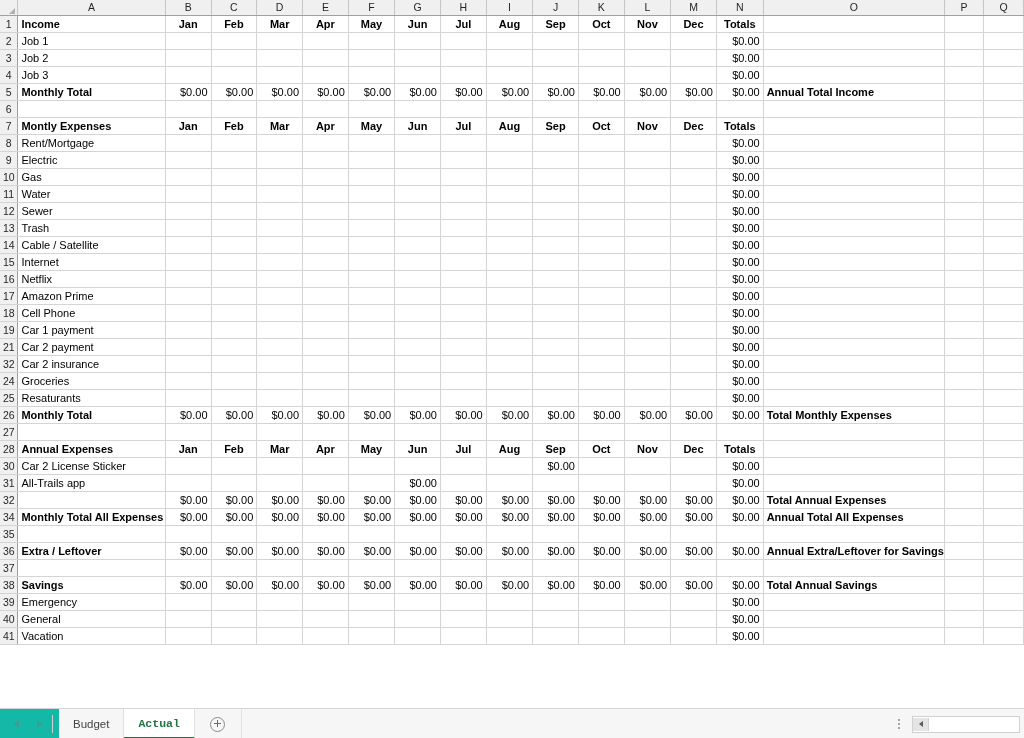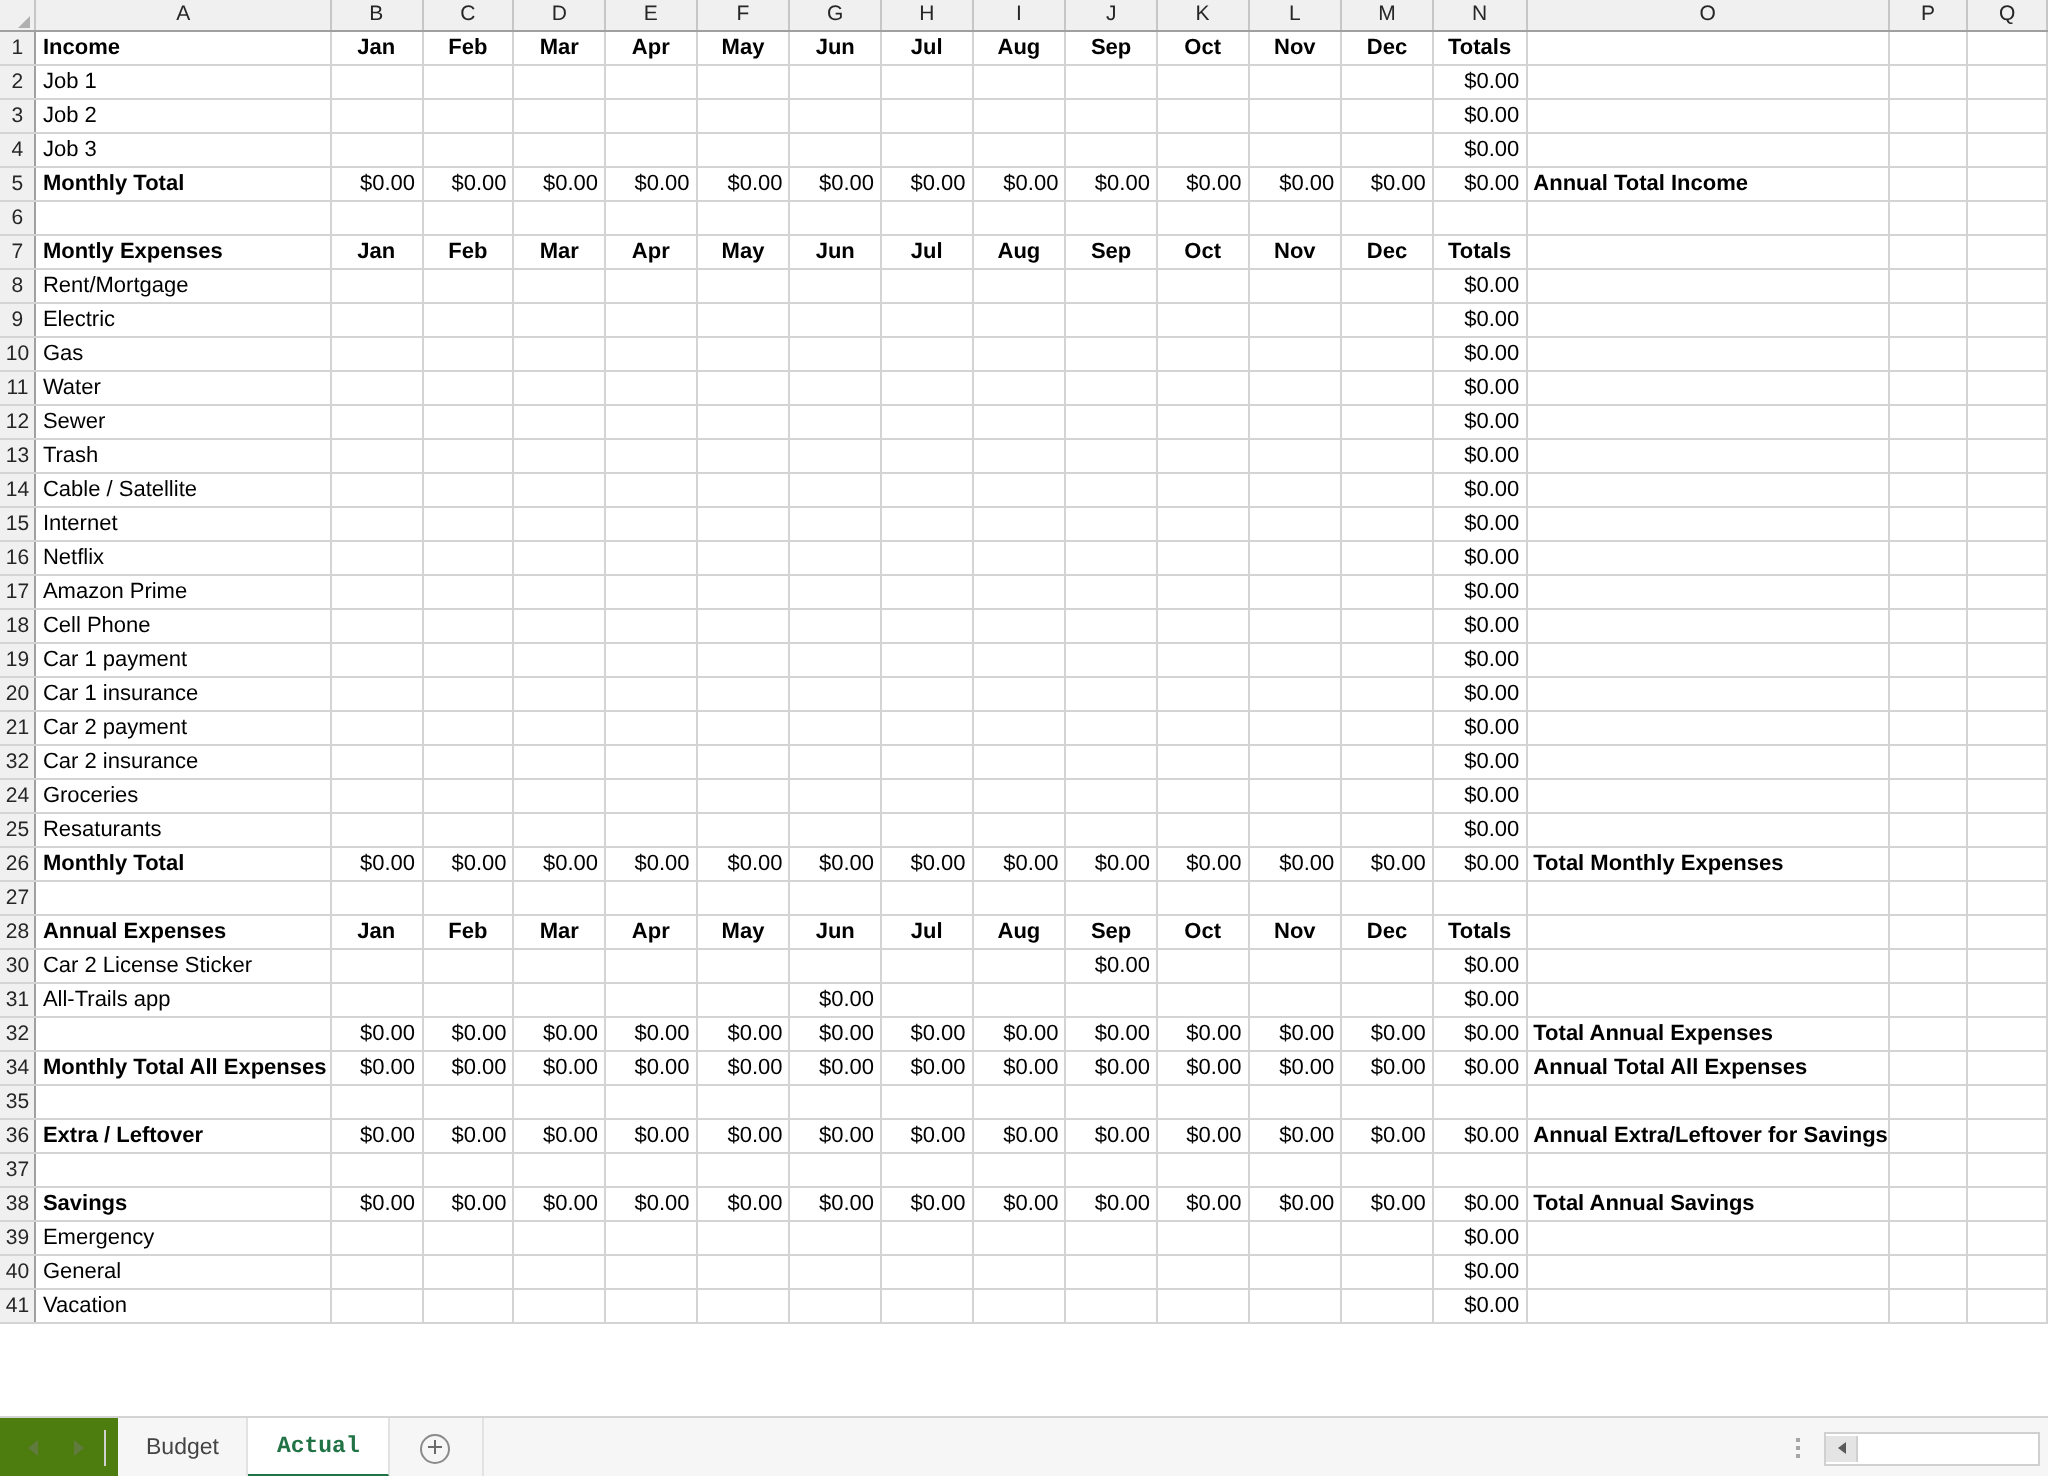--- a/index.html
+++ b/index.html
@@ -74,21 +74,21 @@
   .cell.ctr{text-align:center;}
   .b{font-weight:bold;}
   .indent{padding-left:12px;}
   
   .cell.spill{overflow:visible;position:relative;z-index:3;}
   .cell.spill span{position:relative;white-space:nowrap;}
 
   
   .tabbar{
     height:30px;flex:0 0 30px;
-    background:#4d7c0f;
+    background:#14b8a6;
     display:flex;align-items:stretch;
     position:relative;
     border-top:1px solid #d4d4d4;
   }
   .navbtns{display:flex;align-items:center;padding:0 4px 0 14px;gap:18px;}
   .navarrow{width:0;height:0;opacity:.45;}
   .navarrow.left{border-top:4px solid transparent;border-bottom:4px solid transparent;border-right:5px solid #7a7a7a;}
   .navarrow.right{border-top:4px solid transparent;border-bottom:4px solid transparent;border-left:5px solid #7a7a7a;}
   .tabsep{width:1px;background:#d0d0d0;margin:6px 6px 6px 6px;}
   .tabs{display:flex;align-items:stretch;}
@@ -571,40 +571,20 @@
             <td class="cell num"></td>
             <td class="cell num"></td>
             <td class="cell num"></td>
             <td class="cell num"></td>
             <td class="cell num">$0.00</td>
             <td class="cell txt b"></td>
             <td class="cell txt"></td>
             <td class="cell txt"></td>
           </tr>
           <tr>
-            <td class="rowhead">20</td>
-            <td class="cell txt">Car 1 insurance</td>
-            <td class="cell num"></td>
-            <td class="cell num"></td>
-            <td class="cell num"></td>
-            <td class="cell num"></td>
-            <td class="cell num"></td>
-            <td class="cell num"></td>
-            <td class="cell num"></td>
-            <td class="cell num"></td>
-            <td class="cell num"></td>
-            <td class="cell num"></td>
-            <td class="cell num"></td>
-            <td class="cell num"></td>
-            <td class="cell num">$0.00</td>
-            <td class="cell txt b"></td>
-            <td class="cell txt"></td>
-            <td class="cell txt"></td>
-          </tr>
-          <tr>
             <td class="rowhead">21</td>
             <td class="cell txt">Car 2 payment</td>
             <td class="cell num"></td>
             <td class="cell num"></td>
             <td class="cell num"></td>
             <td class="cell num"></td>
             <td class="cell num"></td>
             <td class="cell num"></td>
             <td class="cell num"></td>
             <td class="cell num"></td>

